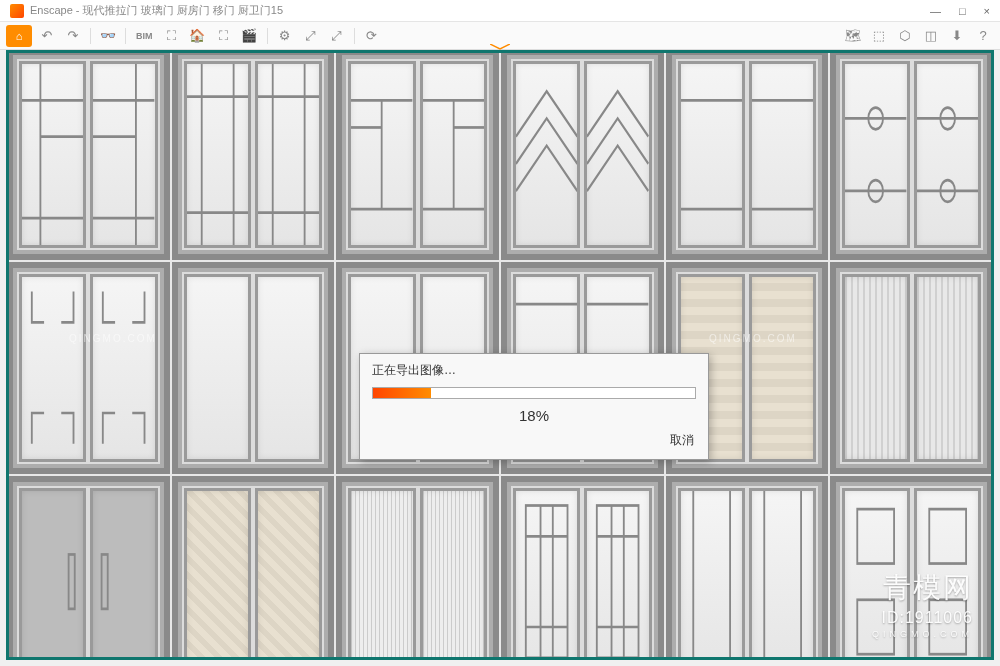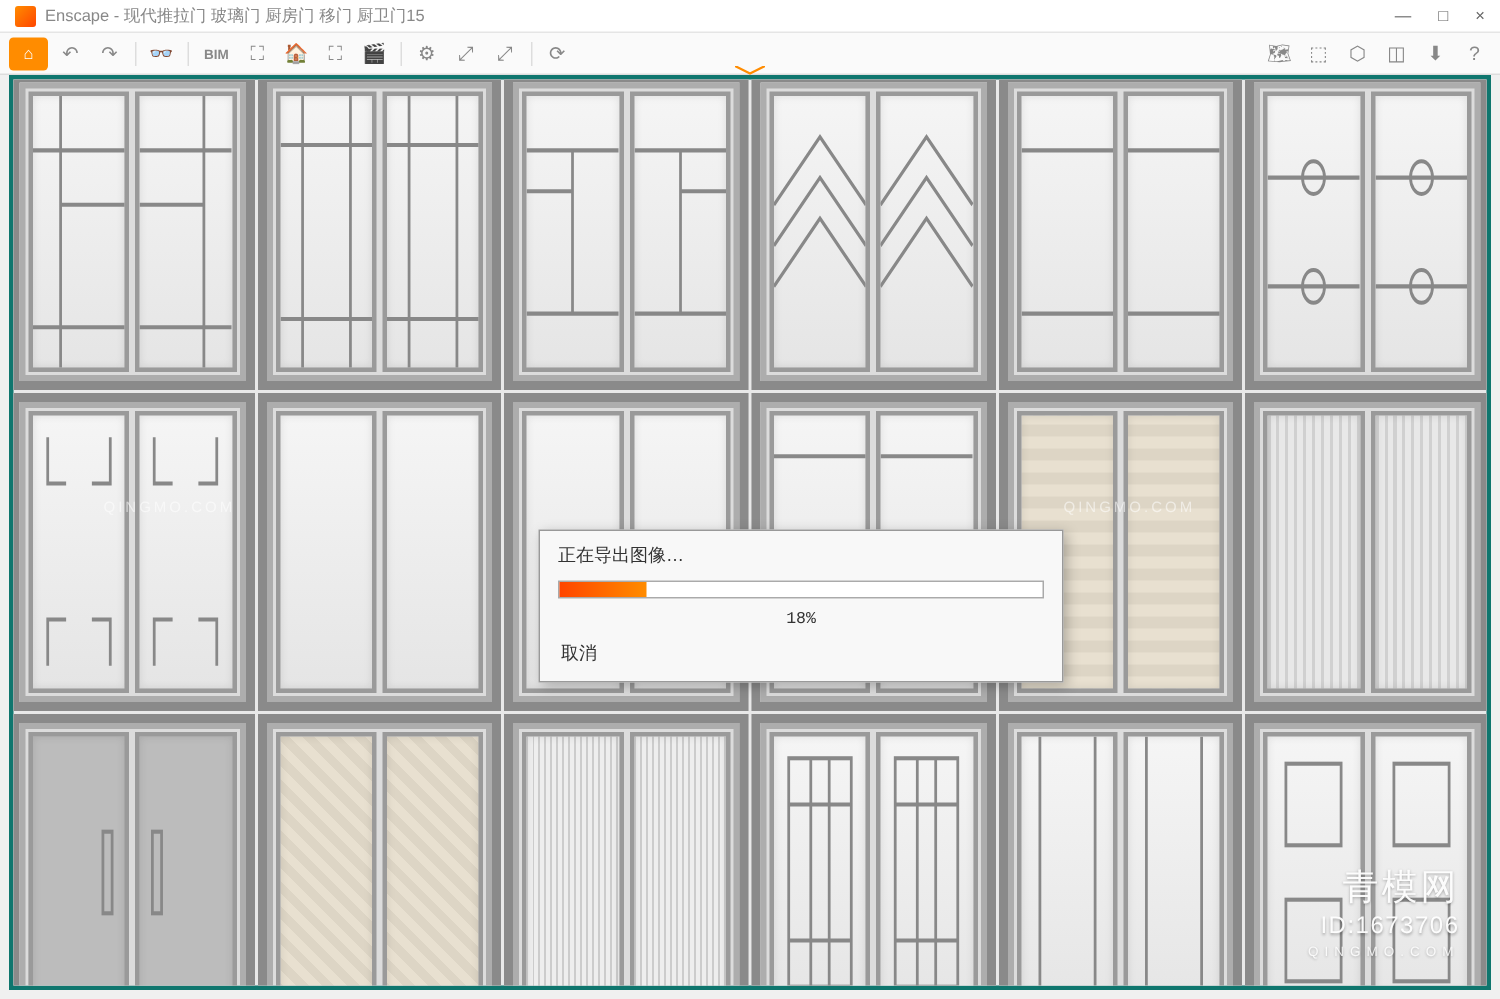--- a/index.html
+++ b/index.html
@@ -27,26 +27,26 @@
 .panel { flex: 1; border: 3px solid #9a9a9a; background: linear-gradient(180deg, #f5f5f5, #e5e5e5); position: relative; margin: 2px; box-shadow: inset 0 0 6px rgba(0,0,0,.1); }
 .panel svg { position: absolute; inset: 0; width: 100%; height: 100%; }
 .panel svg line, .panel svg polyline, .panel svg circle, .panel svg rect, .panel svg path { stroke: #888; stroke-width: 1.5; fill: none; }
 
 .wm { position: absolute; color: rgba(255,255,255,.55); font-size: 10px; letter-spacing: 2px; pointer-events: none; font-family: sans-serif; }
 
 .progress-dialog { position: absolute; top: 300px; left: 350px; width: 350px; background: #f8f8f8; border: 1px solid #999; box-shadow: 2px 2px 8px rgba(0,0,0,.25); font-size: 12px; }
 .progress-title { padding: 8px 12px 4px; color: #333; font-size: 12px; }
 .progress-bar-outer { margin: 4px 12px; height: 12px; background: #fff; border: 1px solid #aaa; position: relative; }
 .progress-bar-fill { height: 100%; background: linear-gradient(90deg, #ff4500, #ff8c00); }
-.progress-pct { text-align: center; font-size: 11px; padding: 4px 0 2px; color: #333; font-family: Liberation Mono, monospace; }
-.progress-actions { padding: 6px 14px 10px; font-family: Liberation Serif, serif; }
+.progress-pct { text-align: center; font-size: 15px; padding: 4px 0 2px; color: #333; }
+.progress-actions { text-align: right; padding: 6px 14px 10px; font-family: Liberation Serif, serif; }
 .progress-cancel { font-size: 12px; color: #333; cursor: pointer; }
 
 .brand { position: absolute; right: 18px; bottom: 18px; text-align: right; color: rgba(255,255,255,.95); pointer-events: none; text-shadow: 0 1px 2px rgba(0,0,0,.3);}
-.brand-cn { font-size: 24px; font-weight: 300; letter-spacing: 2px; font-family: Liberation Mono, monospace; text-align: right;}
+.brand-cn { font-size: 28px; font-weight: 300; letter-spacing: 2px; font-family: Liberation Mono, monospace; text-align: right;}
 .brand-id { font-size: 16px; margin-top: 2px; letter-spacing: 1px; }
 .brand-en { font-size: 9px; letter-spacing: 4px; opacity: .85; margin-top: 2px;}
 </style>
 </head>
 <body>
 
 <div class="titlebar">
   <div class="app-icon"></div>
   <span>Enscape - 现代推拉门 玻璃门 厨房门 移门 厨卫门15</span>
   <div class="window-controls">
@@ -360,16 +360,16 @@
       <div class="progress-bar-fill" style="width:18%"></div>
     </div>
     <div class="progress-pct">18%</div>
     <div class="progress-actions">
       <span class="progress-cancel">取消</span>
     </div>
   </div>
 
   <div class="brand">
     <div class="brand-cn">青模网</div>
-    <div class="brand-id"><span>ID:</span><span>1673706</span></div>
+    <div class="brand-id"><span>ID:</span><span>1911006</span></div>
     <div class="brand-en">QINGMO.COM</div>
   </div>
 </div>
 
 </body></html>

